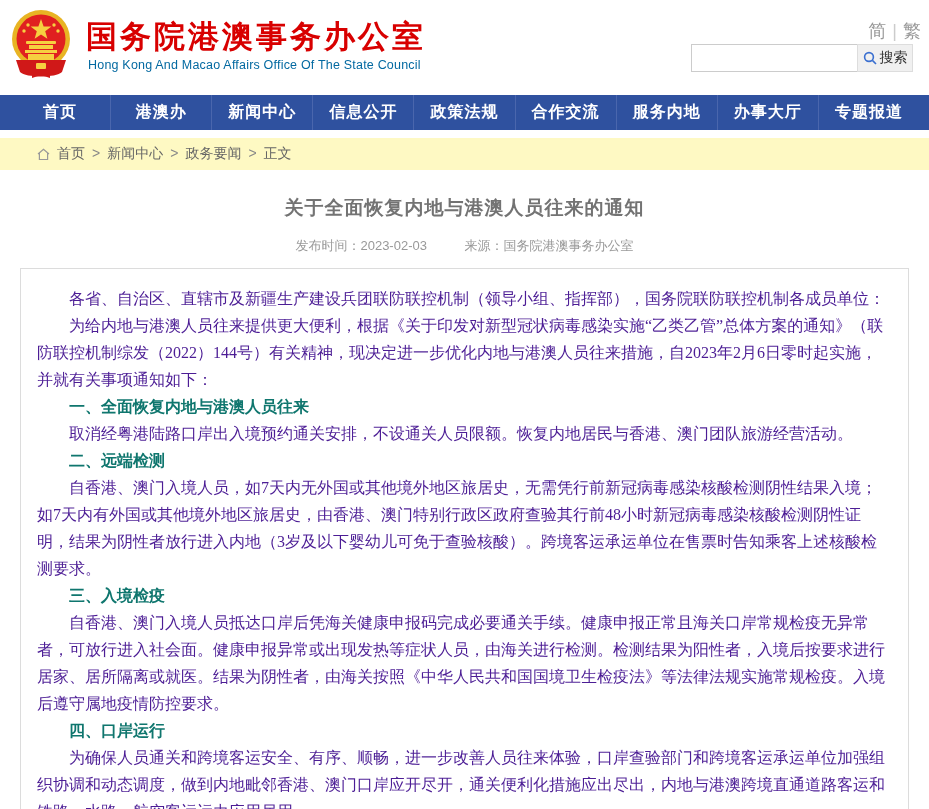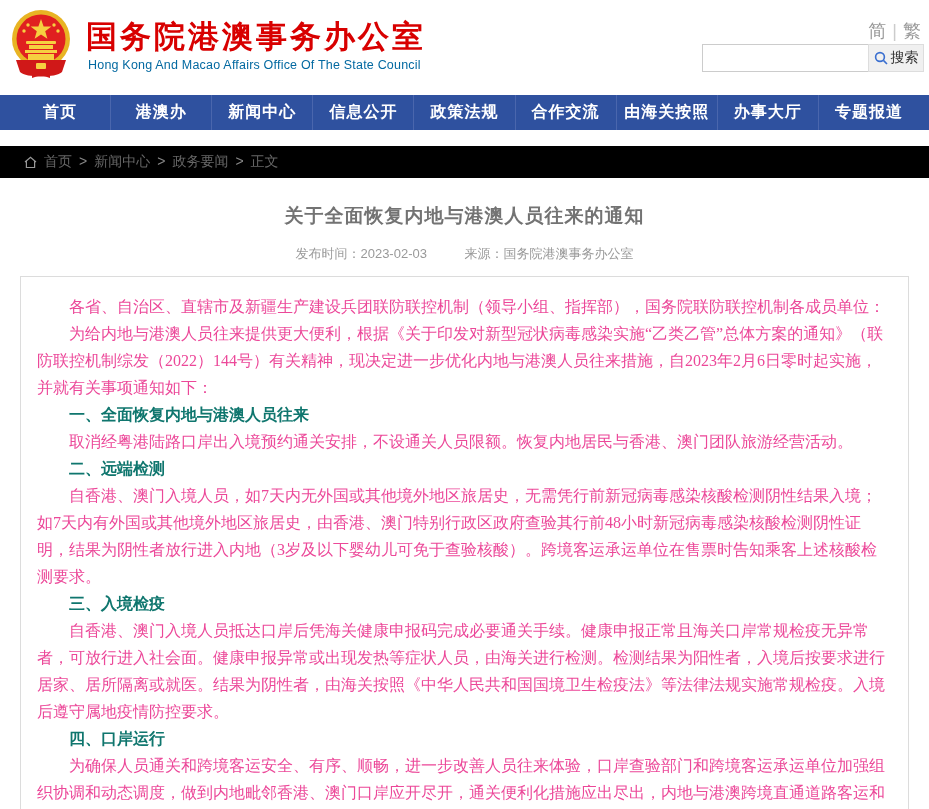--- a/index.html
+++ b/index.html
@@ -10,54 +10,54 @@
   .header { position: relative; height: 95px; background: #fff; }
   .logo { position: absolute; left: 10px; top: 8px; width: 62px; height: 74px; }
   .site-title { position: absolute; left: 86px; top: 16px; font-size: 31px;
     font-weight: bold; color: #d80000; letter-spacing: 3px; white-space: nowrap; }
   .site-subtitle { position: absolute; left: 88px; top: 58px; font-size: 12.5px;
     color: #0369a1; letter-spacing: .2px; }
   .lang-toggle { position: absolute; right: 8px; top: 19px; font-size: 18px;
     color: #999; }
   .lang-toggle span { cursor: pointer; }
   .lang-sep { margin: 0 6px; color: #ccc; }
-  .search-area { position: absolute; right: 5px; top: 44px; display: flex; height: 16px; }
+  .search-area { position: absolute; right: 16px; top: 44px; display: flex; height: 16px; }
   .search-input { width: 166px; height: 28px; border: 1px solid #ccc;
     border-right: none; outline: none; padding: 0 6px; font-size: 13px; }
   .search-btn { width: 56px; height: 28px; background: #f0f0f0; border: 1px solid #ddd;
     display: flex; align-items: center; justify-content: center; gap: 3px;
     font-size: 14px; color: #333; cursor: pointer; }
 
   
   .nav { height: 35px; background: #2f519f; display: flex; align-items: stretch;
     padding: 0 10px; }
   .nav-item { flex: 1; display: flex; align-items: center; justify-content: center;
     color: #fff; font-size: 16px; font-weight: bold; text-decoration: none;
     border-right: 1px solid #4a66ad; cursor: pointer; letter-spacing: 1px; }
   .nav-item:last-child { border-right: none; }
 
   
-  .breadcrumb { margin-top: 16px; height: 32px; background: #000000;
-    display: flex; align-items: center; padding-left: 23px; font-size: 14px;
+  .breadcrumb { margin-top: 8px; height: 32px; background: #fef9c3;
+    display: flex; align-items: center; padding-left: 36px; font-size: 14px;
     color: #666; }
   .home-icon { margin-right: 6px; display: inline-flex; }
   .crumb a { color: #666; text-decoration: none; cursor: pointer; }
   .crumb i { font-style: normal; margin: 0 7px; color: #888; }
 
   
   .article-title { margin-top: 25px; text-align: center; font-size: 19px;
     font-weight: bold; color: #737373; letter-spacing: 1px; }
   .article-meta { margin-top: 16px; text-align: center; font-size: 13px; color: #999; }
   .article-meta .meta-src { margin-left: 34px; margin-top: 36px; }
 
   
   .article-box { margin: 13px 20px 0; border: 1px solid #dcdcdc;
     padding: 16px 16px 60px; background: #fff; min-height: 560px;
     font-family: "Liberation Serif", serif; }
-  .blk { font-size: 16px; line-height: 27px; color: #ec4899; }
+  .blk { font-size: 16px; line-height: 27px; color: #4c1d95; }
   .blk-address, .blk-para { text-indent: 2em; }
   .blk-heading { text-indent: 2em; color: #0f766e; font-weight: bold; }
 </style>
 </head>
 <body>
 
 <div class="header">
   <svg class="logo" viewBox="0 0 62 74" xmlns="http://www.w3.org/2000/svg">
     <circle cx="31" cy="31" r="29" fill="#e8b423"></circle>
     <circle cx="31" cy="31" r="24.5" fill="#e02020"></circle>
@@ -93,21 +93,21 @@
   </div>
 </div>
 
 <div class="nav">
     <a class="nav-item">首页</a>
     <a class="nav-item">港澳办</a>
     <a class="nav-item">新闻中心</a>
     <a class="nav-item">信息公开</a>
     <a class="nav-item">政策法规</a>
     <a class="nav-item">合作交流</a>
-    <a class="nav-item">由海关按照</a>
+    <a class="nav-item">服务内地</a>
     <a class="nav-item">办事大厅</a>
     <a class="nav-item">专题报道</a>
   </div>
 
 <div class="breadcrumb">
   <span class="home-icon">
     <svg width="15" height="15" viewBox="0 0 15 15">
       <path d="M2 7 L7.5 2.2 L13 7 M3.4 6.2 V12.5 H11.6 V6.2" fill="none" stroke="#999" stroke-width="1.2"></path>
     </svg>
   </span>

